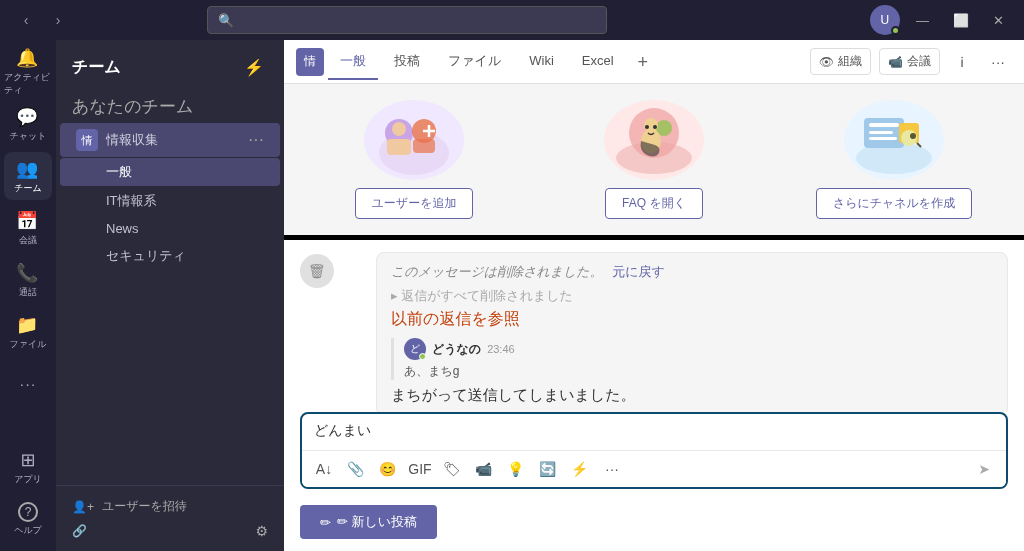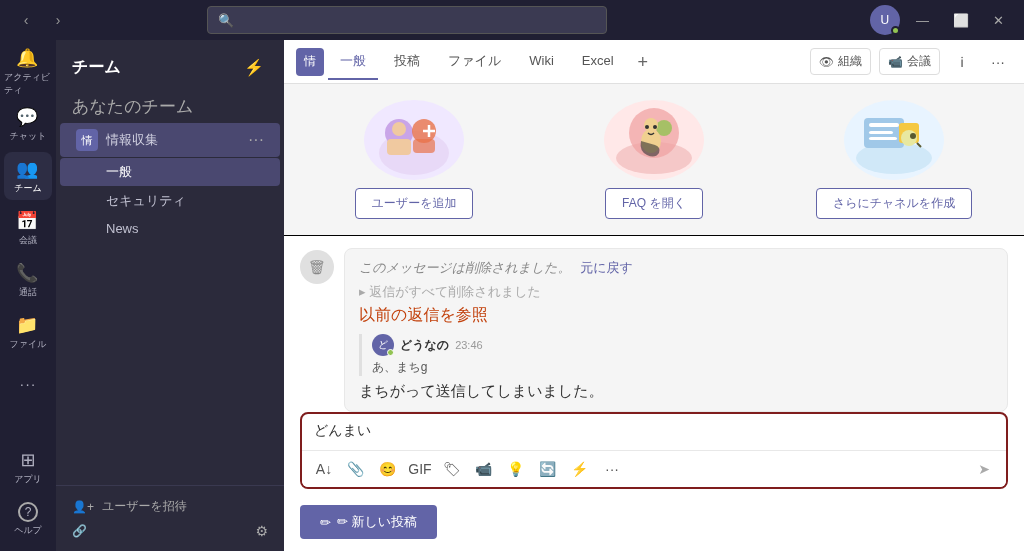--- a/index.html
+++ b/index.html
@@ -116,21 +116,21 @@
       font-size: 12px; color: #555; cursor: pointer; border: 1px solid #ddd; background: #fff;
     }
     .tabs-right-icon-btn {
       width: 28px; height: 28px; display: flex; align-items: center; justify-content: center;
       border-radius: 4px; font-size: 14px; color: #555; cursor: pointer; background: none; border: none;
     }
 
     
     .welcome-section {
       background: #f5f5f5; padding: 16px 24px; display: flex; gap: 28px; flex-shrink: 0;
-      border-bottom: 1px solid #000000;
+      border-bottom: 5px solid #000000;
     }
     .welcome-card {
       flex: 1; display: flex; flex-direction: column; align-items: center; gap: 8px; min-width: 0;
     }
     .welcome-illustration {
       width: 100px; height: 80px; border-radius: 50%; display: flex; align-items: center; justify-content: center;
       overflow: hidden;
     }
     .illus-add-user { background: #f0e8ff; }
     .illus-channel { background: #e8f4ff; }
@@ -142,21 +142,21 @@
 
     
     .chat-area { flex: 1; overflow-y: auto; padding: 12px 16px; background: #fff; }
     .deleted-msg-row { display: flex; align-items: flex-start; gap: 10px; margin-bottom: 12px; }
     .deleted-icon {
       width: 34px; height: 34px; background: #e0e0e0; border-radius: 50%;
       display: flex; align-items: center; justify-content: center; color: #888; font-size: 14px; flex-shrink: 0; margin-top: 2px;
     }
     .deleted-bubble {
       flex: 1; background: #f5f5f5; border-radius: 8px; padding: 10px 14px;
-      font-size: 13px; color: #555; border: 1px solid #e8e8e8;
+      font-size: 13px; color: #555; border: 1px solid #e8e8e8; margin-left: 32px;
     }
     .deleted-text { color: #888; font-style: italic; }
     .undo-link { color: #6264a7; cursor: pointer; margin-left: 6px; font-style: normal; }
     .deleted-note { font-size: 13px; color: #aaa; margin: 6px 0 4px; }
     .prev-replies-link { font-size: 16px; color: #c2410c; cursor: pointer; }
     .reply-preview { margin-top: 8px; border-left: 3px solid #e0e0e0; padding-left: 10px; }
     .reply-user-row { display: flex; align-items: center; gap: 6px; margin-bottom: 3px; }
     .reply-avatar {
       width: 22px; height: 22px; background: #6264a7; border-radius: 50%;
       display: flex; align-items: center; justify-content: center; font-size: 10px; color: #fff; flex-shrink: 0;
@@ -166,21 +166,21 @@
       position: absolute; bottom: 0; right: 0;
       width: 7px; height: 7px; background: #92c353; border-radius: 50%; border: 1px solid #fff;
     }
     .reply-username { font-size: 12px; font-weight: 600; color: #333; }
     .reply-time { font-size: 11px; color: #999; text-align: center; }
     .reply-text { font-size: 12px; color: #555; }
     .reply-message { font-size: 15px; color: #333; margin-top: 6px; }
 
     
     .compose-area {
-      border: 2px solid #7f1d1d; border-radius: 8px; margin: 0 16px 8px; overflow: hidden;
+      border: 2px solid #0c4a6e; border-radius: 8px; margin: 0 16px 8px; overflow: hidden;
     }
     .compose-input {
       padding: 8px 12px; font-size: 14px; color: #333; min-height: 36px;
       outline: none; border: none; width: 100%;
     }
     .compose-toolbar {
       display: flex; align-items: center; gap: 4px; padding: 4px 8px; border-top: 1px solid #e8e8e8;
       background: #fff;
     }
     .compose-tool-btn {
@@ -278,24 +278,27 @@
     <div class="team-list">
       <div class="team-item selected">
         <div class="team-badge">情</div>
         <span class="team-name">情報収集</span>
         <button class="team-more">···</button>
       </div>
       <div class="channel-item active">
         <span>一般</span>
       </div>
       <div class="channel-item">
-        <span>セキュリティ</span>
+        <span>IT情報系</span>
       </div>
       <div class="channel-item">
         <span>News</span>
+      </div>
+      <div class="channel-item">
+        <span>セキュリティ</span>
       </div>
     </div>
     <div class="team-panel-bottom">
       <div class="bottom-link">
         <span>👤+</span>
         <span>ユーザーを招待</span>
       </div>
       <div class="bottom-link">
         <span>🔗</span>
         <span style="margin-left: auto; font-size: 14px;">⚙</span>

